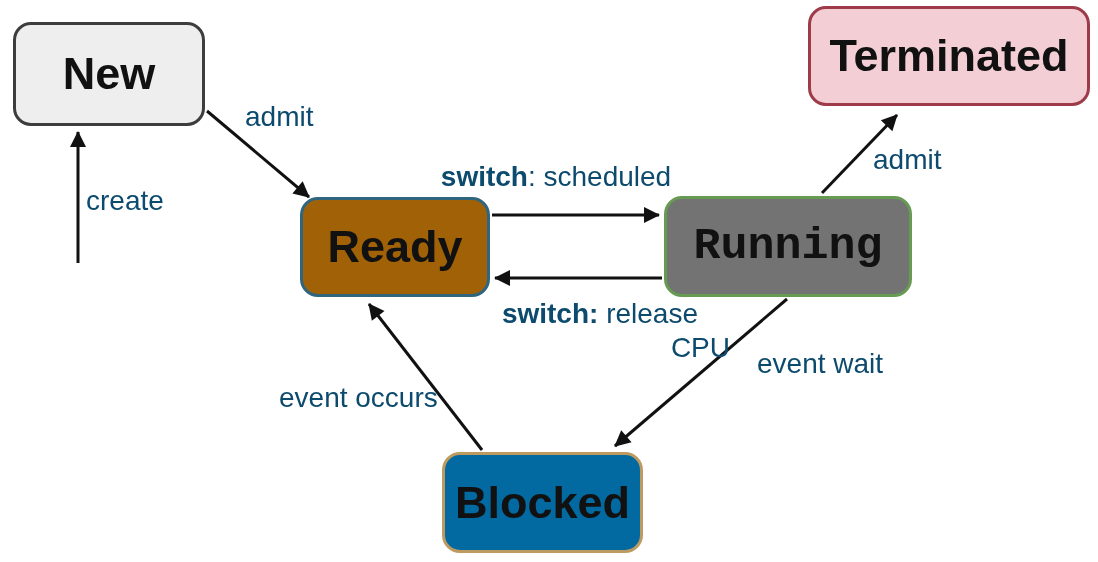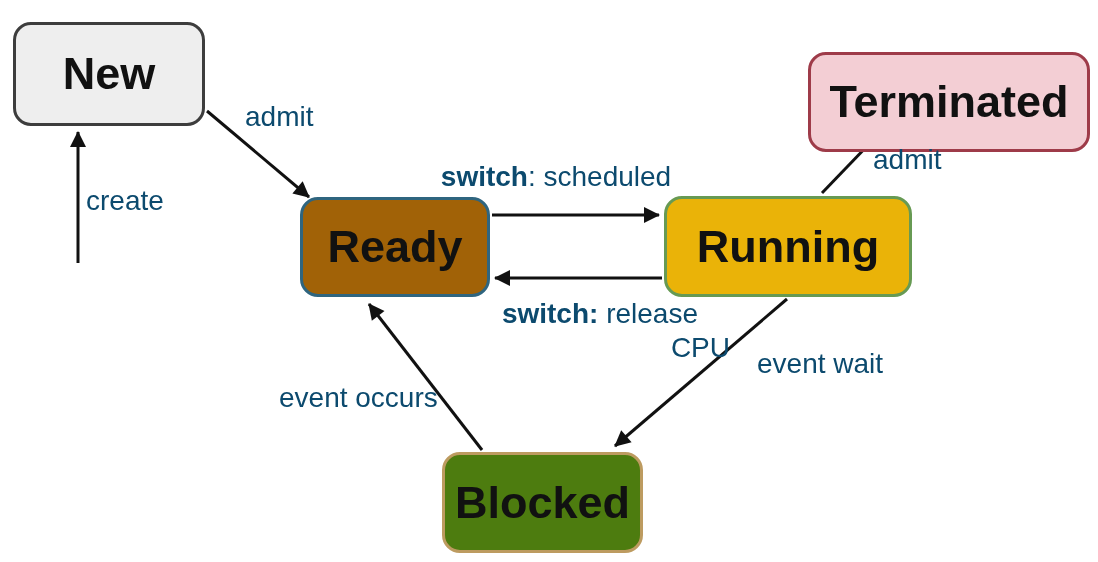--- a/index.html
+++ b/index.html
@@ -15,23 +15,23 @@
     position:absolute;
     box-sizing:border-box;
     border:3px solid #000;
     border-radius:18px;
     display:flex;align-items:center;justify-content:center;
     font-weight:bold;font-size:45px;color:#111111;
     letter-spacing:0px;
   }
   .state-new       {left:13px;  top:22px;  width:192px; height:104px; background:#eeeeee; border-color:#3d3d3d;}
   .state-ready     {left:300px; top:197px; width:190px; height:100px; background:#a16207; border-color:#2f657f;}
-  .state-running   {left:664px; top:196px; width:248px; height:101px; background:#eab308; border-color:#679a53;}
-  .state-terminated{left:808px; top:6px;   width:282px; height:100px; background:#f3ced4; border-color:#9e3b49;margin-top:46px;}
-  .state-blocked   {left:442px; top:452px; width:201px; height:101px; background:#4d7c0f; border-color:#bd9b60;text-align:center;}
+  .state-running   {left:664px; top:196px; width:248px; height:101px; background:#737373; border-color:#679a53;font-family:Liberation Mono, monospace;}
+  .state-terminated{left:808px; top:6px;   width:282px; height:100px; background:#f3ced4; border-color:#9e3b49;}
+  .state-blocked   {left:442px; top:452px; width:201px; height:101px; background:#0369a1; border-color:#bd9b60;text-align:center;}
   .elabel{
     position:absolute;
     font-size:28px;color:#0c4a6e;
     white-space:nowrap;line-height:1.2;
   }
   .elabel b{font-weight:bold;}
   .lbl-create      {left:86px;  top:184px;}
   .lbl-admit       {left:245px; top:100px;}
   .lbl-scheduled   {left:426px; top:160px; width:260px; text-align:center;}
   .lbl-release     {left:458px; top:297px; width:240px; text-align:right;}

